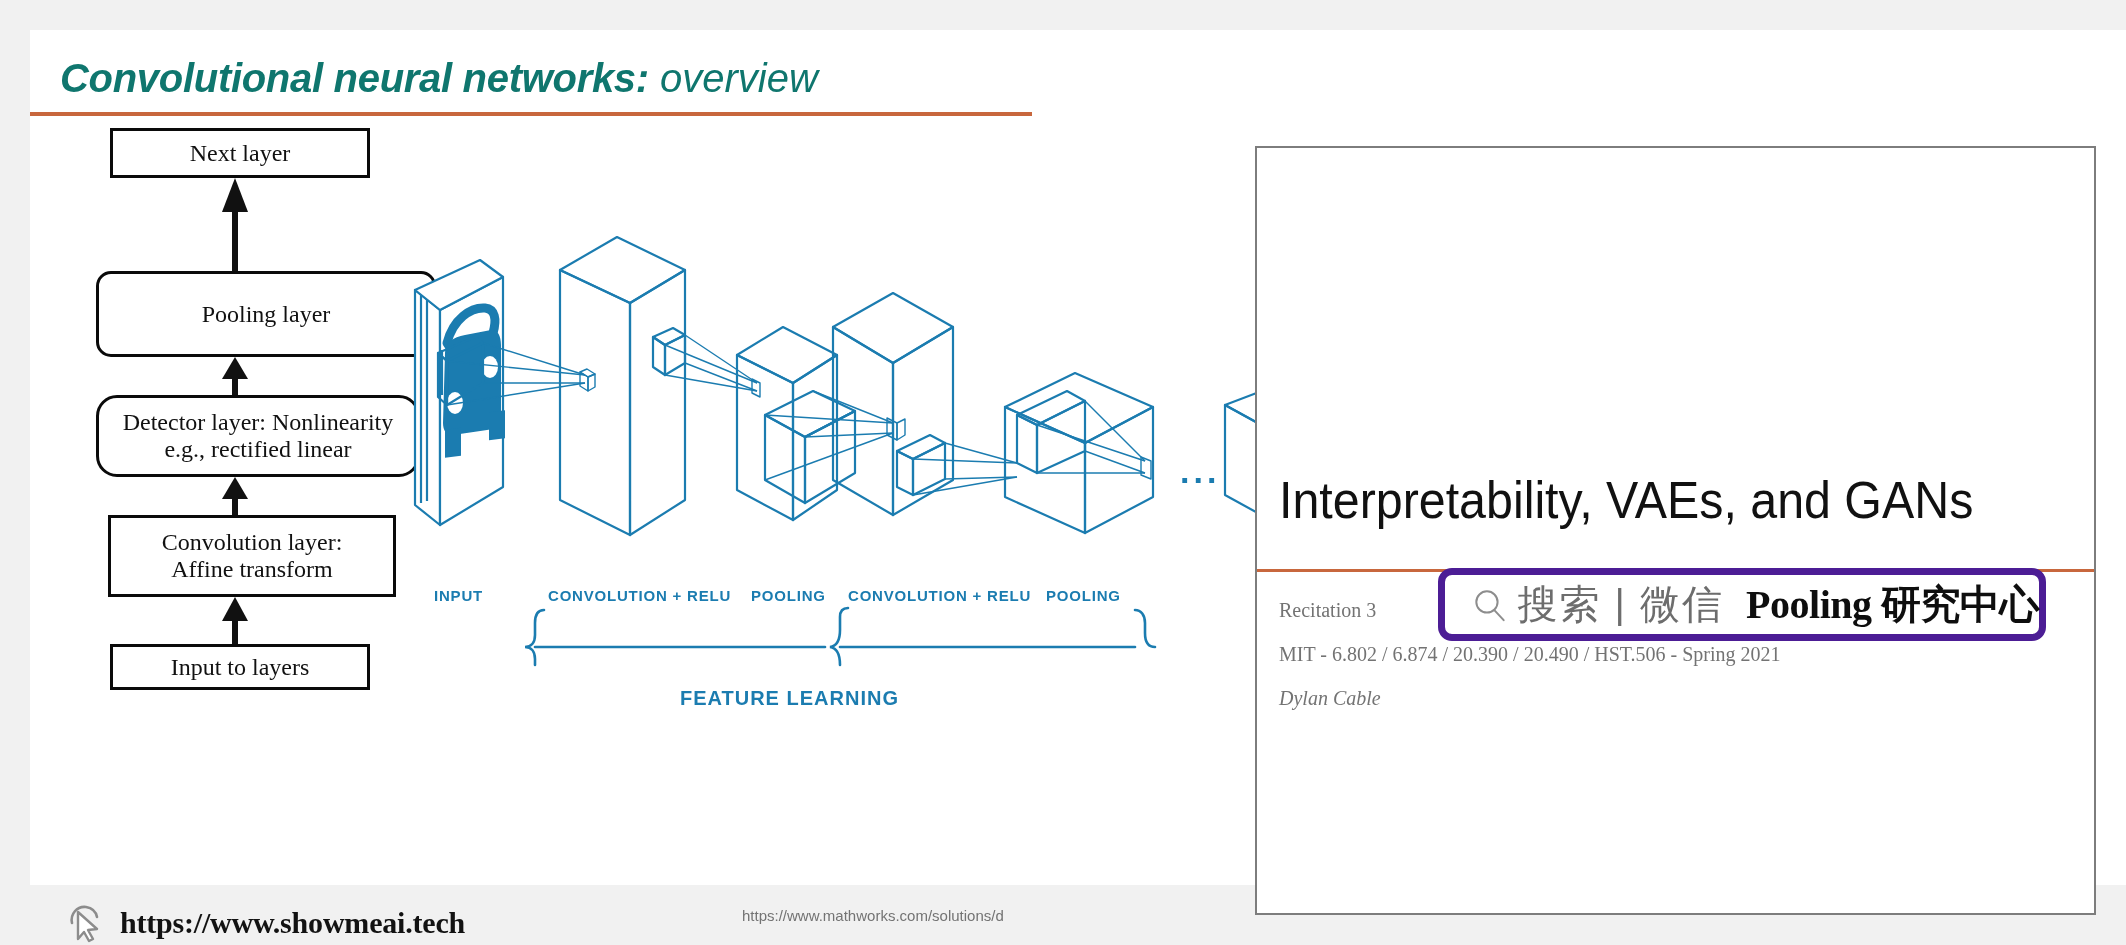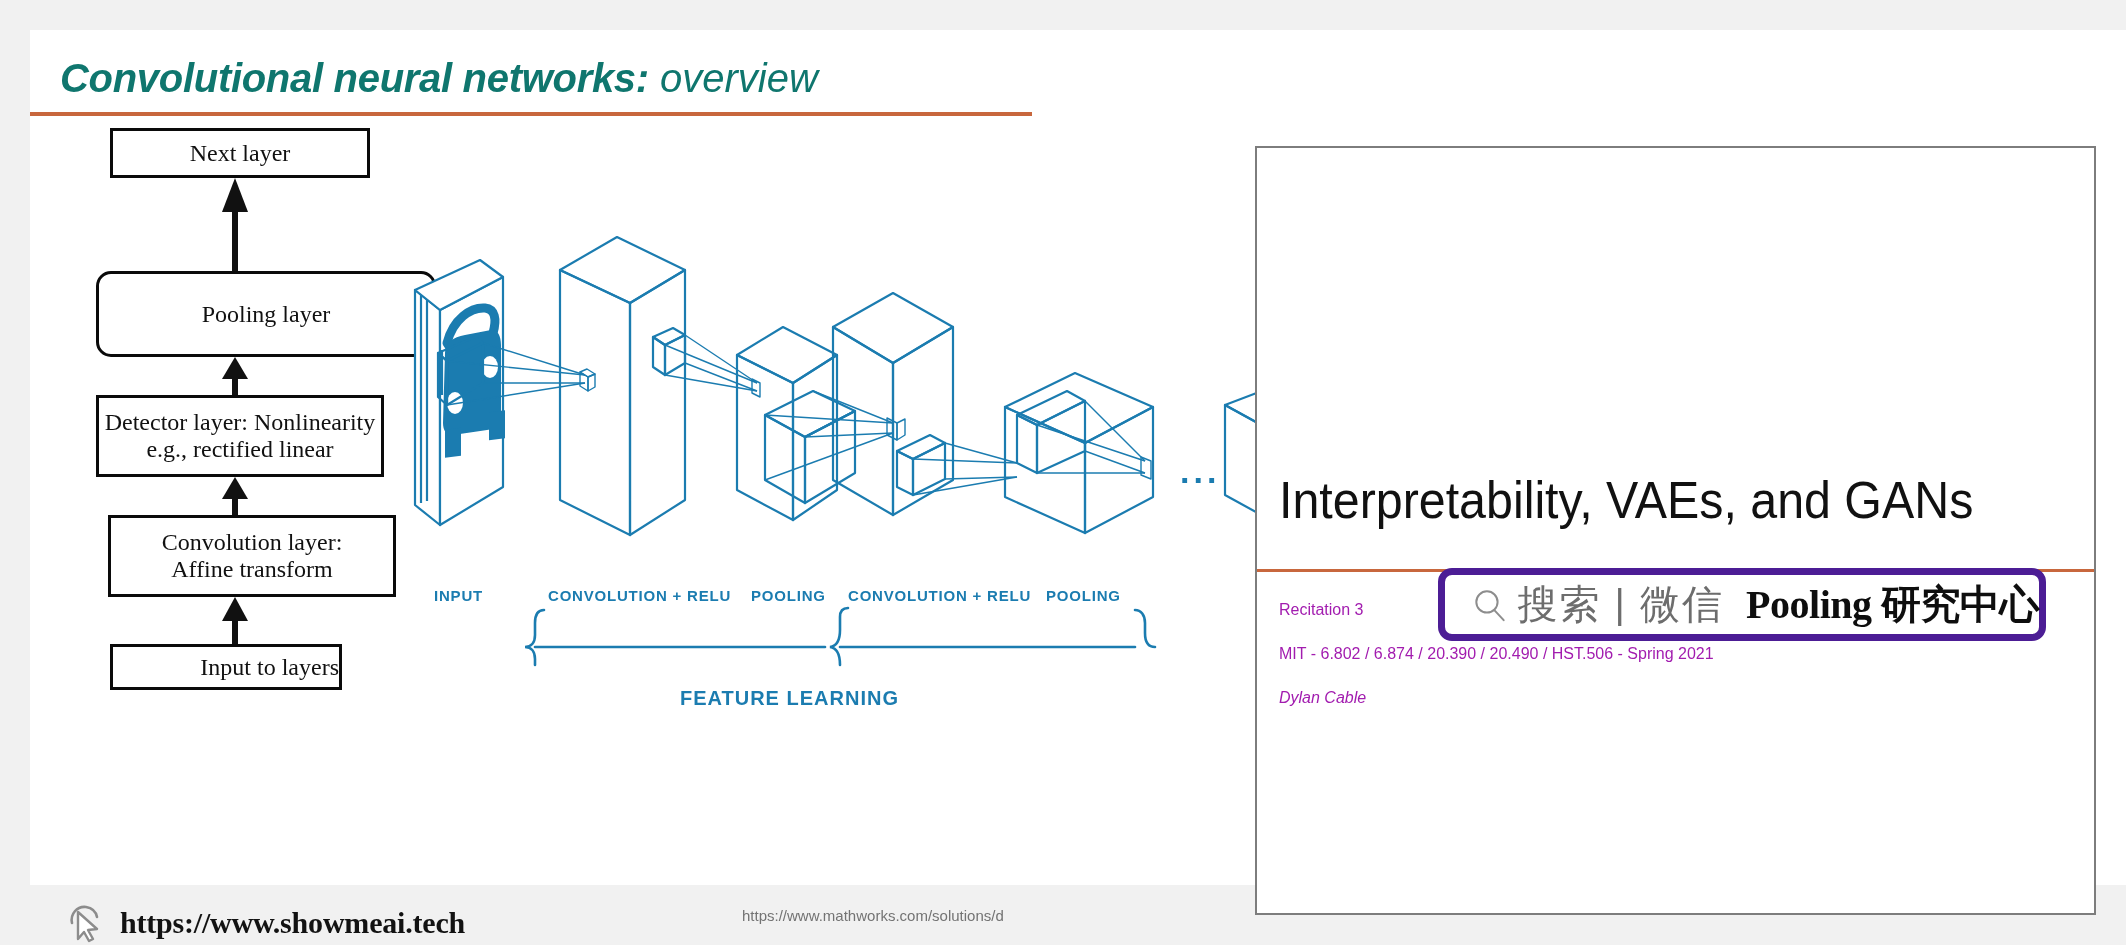--- a/index.html
+++ b/index.html
@@ -121,24 +121,25 @@
     left:0;top:421px;
     width:100%;height:3px;
     background:#c8673d;
   }
   .ov-lines{
     position:absolute;
     left:22px;top:440px;
     width:780px;
   }
   .ov-line{
-    font-size:16px;
+    font-size:20px;
     line-height:44px;
-    color:#a21caf;
-    white-space:nowrap;
+    color:#737373;
+    white-space:nowrap;
+    font-family:Liberation Serif, serif;
   }
   .ov-line.italic{font-style:italic;}
 
   
   .searchbar{
     position:absolute;
     left:181px;top:420px;
     width:608px;height:73px;
     border:7px solid #4c1d95;
     border-radius:14px;
@@ -188,41 +189,41 @@
 
       <div class="box" style="left:16px;top:161px;width:340px;height:86px;border-radius:15px;">
         <span>Pooling layer</span>
       </div>
 
       <svg class="arrow" style="left:142px;top:247px;height:38px;" viewBox="0 0 26 38">
         <line x1="13" y1="38" x2="13" y2="18" stroke="#111" stroke-width="6"></line>
         <polygon points="13,0 26,22 0,22" fill="#111"></polygon>
       </svg>
 
-      <div class="box" style="left:16px;top:285px;width:288px;height:82px;flex-direction:column;">
+      <div class="box" style="left:16px;top:285px;width:324px;height:82px;flex-direction:column;border-radius:21px;">
         <span>Detector layer: Nonlinearity</span>
         <span>e.g., rectified linear</span>
       </div>
 
       <svg class="arrow" style="left:142px;top:367px;height:38px;" viewBox="0 0 26 38">
         <line x1="13" y1="38" x2="13" y2="18" stroke="#111" stroke-width="6"></line>
         <polygon points="13,0 26,22 0,22" fill="#111"></polygon>
       </svg>
 
       <div class="box" style="left:28px;top:405px;width:288px;height:82px;flex-direction:column;">
         <span>Convolution layer:</span>
         <span>Affine transform</span>
       </div>
 
       <svg class="arrow" style="left:142px;top:487px;height:47px;" viewBox="0 0 26 47">
         <line x1="13" y1="47" x2="13" y2="20" stroke="#111" stroke-width="6"></line>
         <polygon points="13,0 26,24 0,24" fill="#111"></polygon>
       </svg>
 
-      <div class="box" style="left:30px;top:534px;width:232px;height:46px;justify-content:flex-end;">
+      <div class="box" style="left:30px;top:534px;width:260px;height:46px;">
         <span>Input to layers</span>
       </div>
     </div>
 
     <div class="cnn">
       <svg width="900" height="500" viewBox="0 0 900 500">
         <g fill="none" stroke="#1b7cb0" stroke-width="2.2" stroke-linejoin="round">
 
           <g>
             <path d="M30,75 L30,290 L55,310 L55,95 Z" fill="#ffffff"></path>

